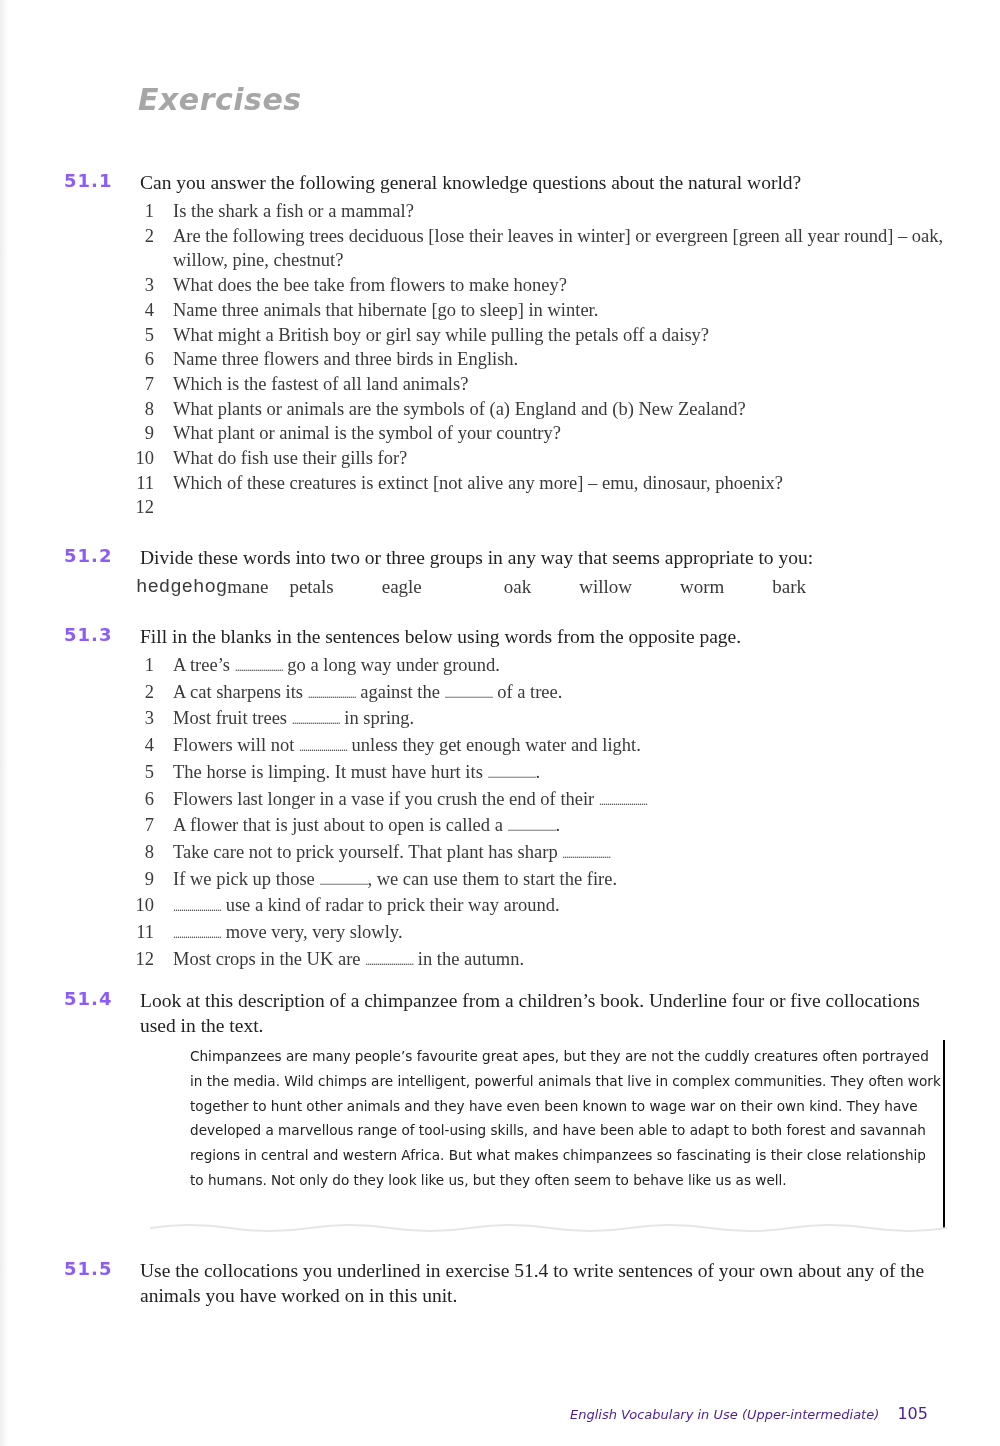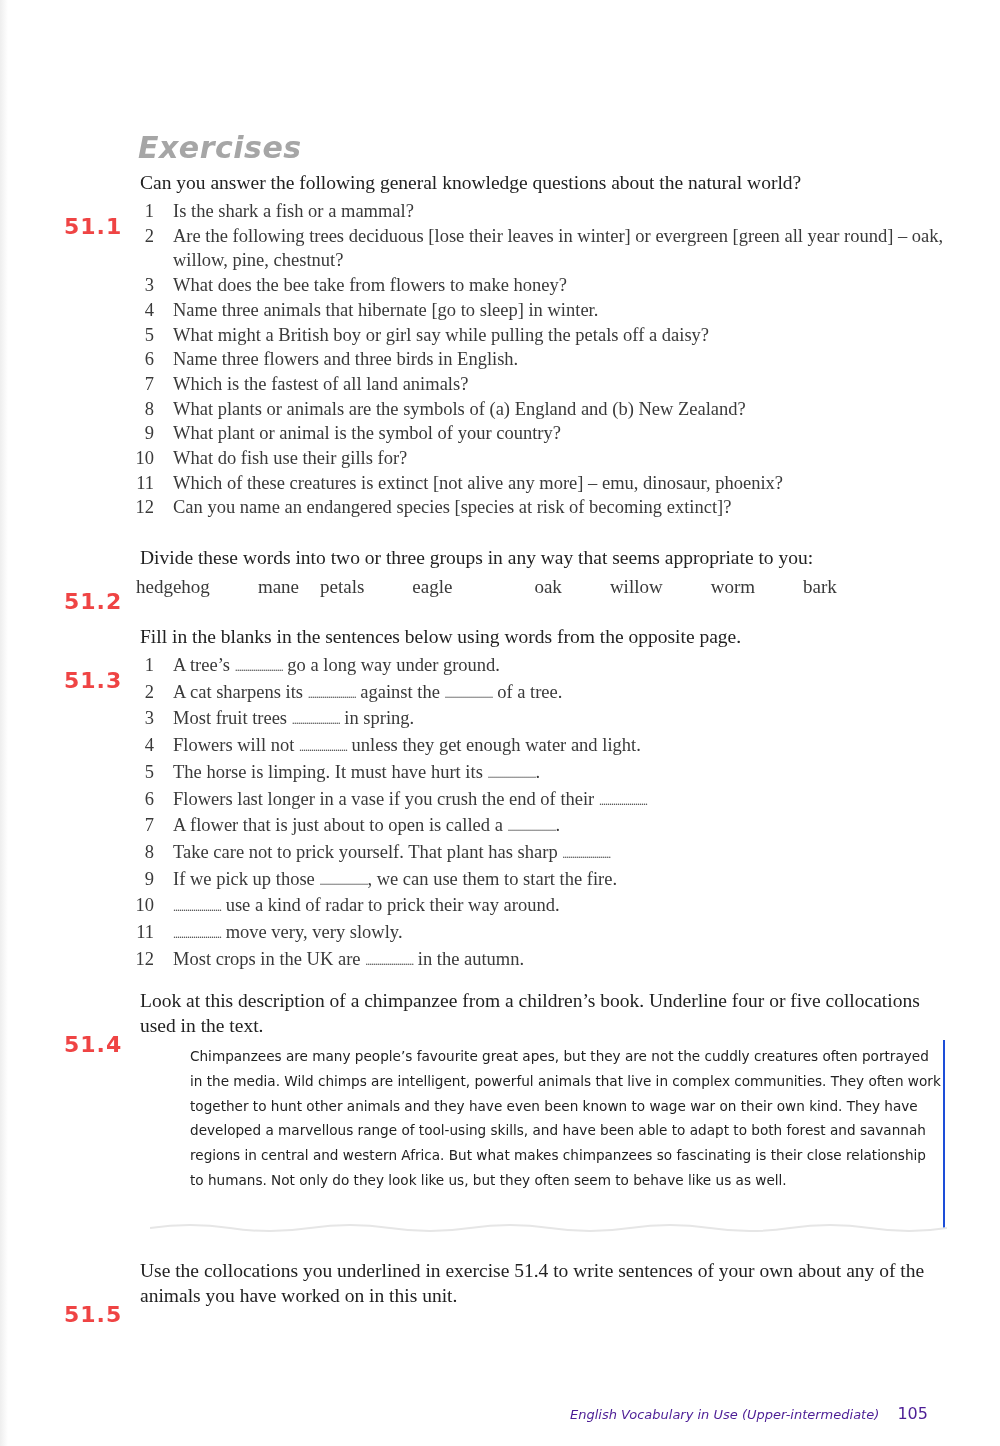--- a/index.html
+++ b/index.html
@@ -2,43 +2,43 @@
 <html><head>
 <meta charset="utf-8">
 <style>
   html, body { margin:0; padding:0; }
   body {
     width:1000px; height:1446px; background:#ffffff; position:relative; overflow:hidden;
     font-family:"Liberation Serif", serif; color:#333;
   }
   .title {
     position:absolute; left:138px; top:82px; font-family:"DejaVu Sans", sans-serif;
-    font-style:italic; font-weight:bold; font-size:30px; color:#a6a6a6; letter-spacing:0.5px;margin-top:48px;
+    font-style:italic; font-weight:bold; font-size:30px; color:#a6a6a6; letter-spacing:0.5px;
   }
   .ex { position:absolute; left:64px; width:880px; }
   .ex-num {
     position:absolute; left:0; top:0; font-family:"DejaVu Sans", sans-serif; font-weight:bold;
-    font-size:22px; color:#ef4444; letter-spacing:1px;margin-top:44px;
+    font-size:18px; color:#8b5cf6; letter-spacing:1px;
   }
   .ex-instr {
     margin-left:76px; font-size:19.5px; color:#222; line-height:25px;
   }
   ol.items { list-style:none; margin:4px 0 0 0; padding:0; }
   ol.items li {
     position:relative; padding-left:109px; font-size:18.5px; line-height:24.7px; color:#3a3a3a;
   }
   ol.items li .n {
     position:absolute; left:66px; width:24px; text-align:right;
   }
   .blank { letter-spacing:-1px; font-size:12px; color:#555; }
   .words { margin:6px 0 0 72px; display:flex; font-size:19px; color:#3a3a3a; }
   .words span { margin-right:0; }
   .passage {
     position:absolute; left:150px; top:1040px; width:795px; height:188px;
-    border-right:2px solid #1d4ed8;
+    border-right:2px solid #000000;
     font-family:"DejaVu Sans", sans-serif; font-size:13.6px; line-height:24.8px; color:#222;
     padding:4px 0 0 40px; box-sizing:border-box;
   }
   .passage-wave {
     position:absolute; left:150px; top:1222px; width:797px; height:10px;
   }
   .footer {
     position:absolute; left:570px; top:1404px; font-family:"DejaVu Sans", sans-serif;
     font-size:13px; color:#4c1d95;
   }
@@ -62,29 +62,29 @@
       <li><span class="n">2</span><span>Are the following trees deciduous [lose their leaves in winter] or evergreen [green all year round] – oak, willow, pine, chestnut?</span></li>
       <li><span class="n">3</span><span>What does the bee take from flowers to make honey?</span></li>
       <li><span class="n">4</span><span>Name three animals that hibernate [go to sleep] in winter.</span></li>
       <li><span class="n">5</span><span>What might a British boy or girl say while pulling the petals off a daisy?</span></li>
       <li><span class="n">6</span><span>Name three flowers and three birds in English.</span></li>
       <li><span class="n">7</span><span>Which is the fastest of all land animals?</span></li>
       <li><span class="n">8</span><span>What plants or animals are the symbols of (a) England and (b) New Zealand?</span></li>
       <li><span class="n">9</span><span>What plant or animal is the symbol of your country?</span></li>
       <li><span class="n">10</span><span>What do fish use their gills for?</span></li>
       <li><span class="n">11</span><span>Which of these creatures is extinct [not alive any more] – emu, dinosaur, phoenix?</span></li>
-      <li><span class="n">12</span><span>Can you name an endangered species [species at risk of becoming extinct]?</span></li>
+      <li><span class="n">12</span></li>
     </ol>
 </section>
 
 <section class="ex" style="top:545px;">
   <div class="ex-num">51.2</div>
   <div class="ex-instr">Divide these words into two or three groups in any way that seems appropriate to you:</div>
   <div class="words" id="words-512">
-      <span style="margin-right: 48px;">hedgehog</span>
+      <span style=" font-family: Liberation Mono, monospace;">hedgehog</span>
       <span style="margin-right: 21px;">mane</span>
       <span style="margin-right: 48px;">petals</span>
       <span style="margin-right: 48px;">eagle</span>
       <span style="margin-right: 48px; margin-left: 34px;">oak</span>
       <span style="margin-right: 48px;">willow</span>
       <span style="margin-right: 48px;">worm</span>
       <span style="margin-right: 0px;">bark</span>
     </div>
 </section>
 

